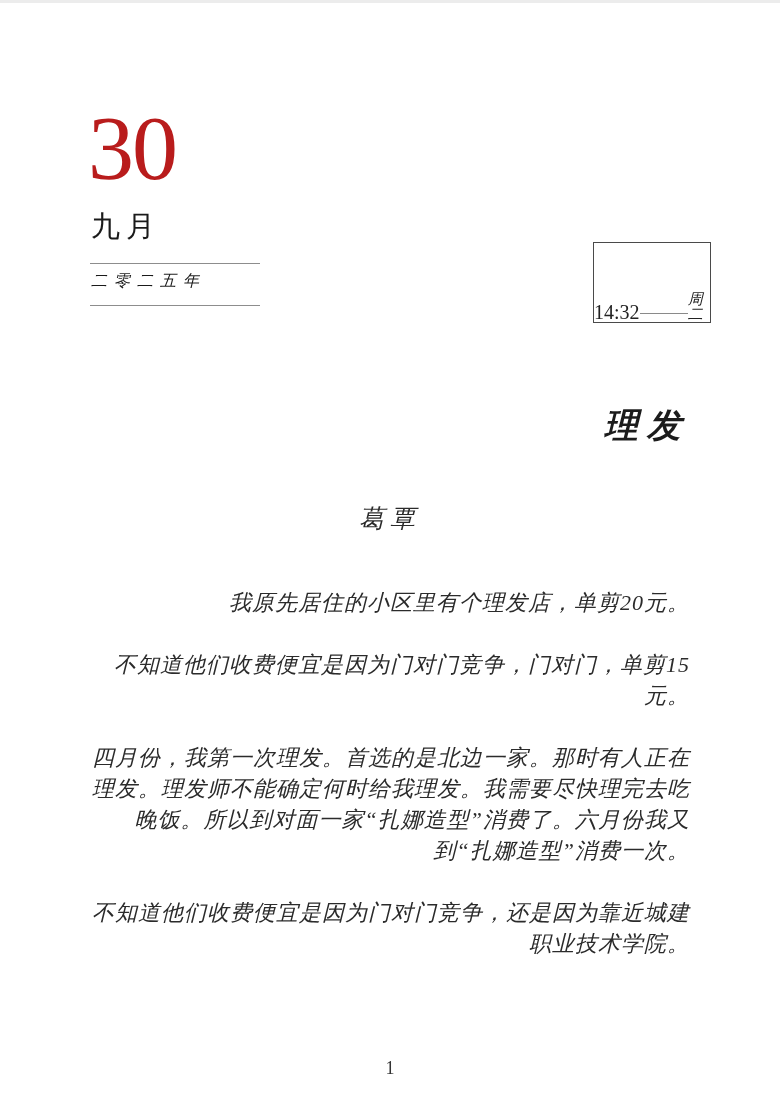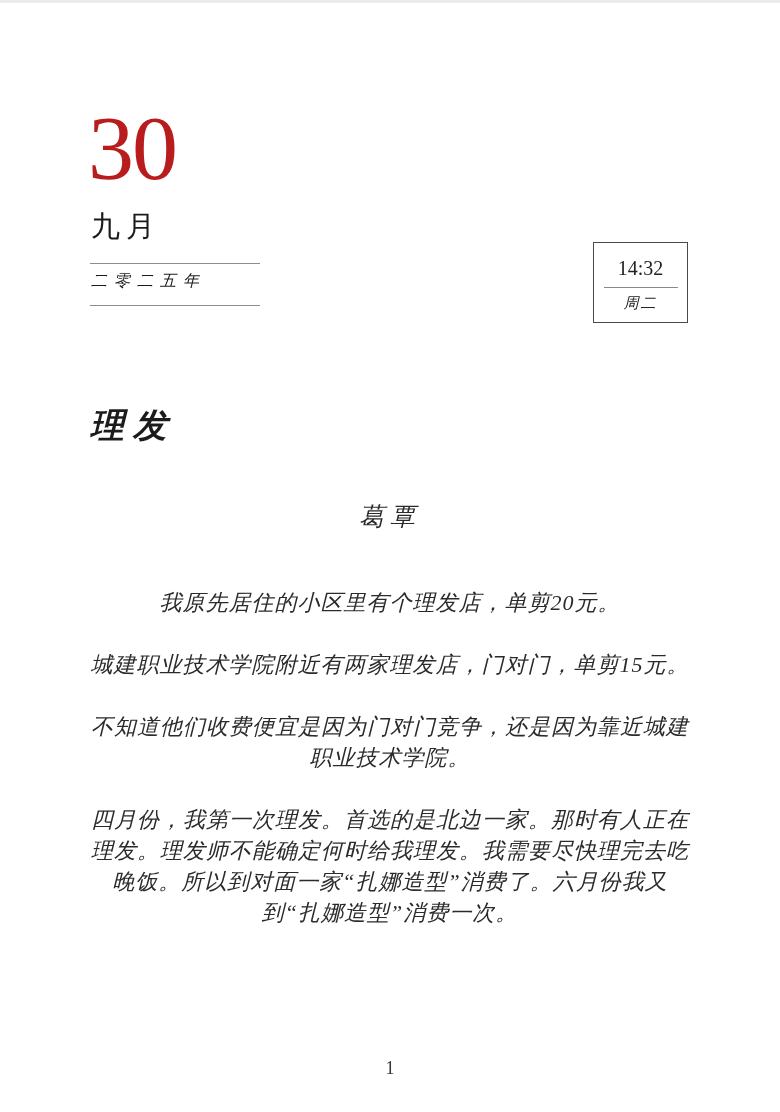--- a/index.html
+++ b/index.html
@@ -47,25 +47,25 @@
     left: 91px; top: 271px;
     font-size: 16px;
     font-style: italic;
     letter-spacing: 7px;
     color: #1a1a1a;
   }
   
   .datetime-box {
     position: absolute;
     left: 593px; top: 242px;
-    width: 95px; height: 81px;
+    width: 118px; height: 81px;
     border: 1px solid #4a4a4a;
     display: flex;
-    flex-direction: column;
-    align-items: center;
+    flex-direction: row;
+    align-items: flex-end;
     justify-content: center;
   }
   .time {
     font-size: 20px;
     color: #222;
     line-height: 1;
     padding-top: 3px;
   }
   .box-divider {
     width: 74px; height: 1px;
@@ -79,47 +79,46 @@
     line-height: 1;
     letter-spacing: 2px;
   }
   
   .article {
     position: absolute;
     left: 90px; top: 404px;
     width: 600px;
   }
   .title {
-    text-align: left;
+    text-align: right;
     font-size: 34px;
     font-weight: bold;
     font-style: italic;
     letter-spacing: 9px;
     line-height: 44px;
     color: #1c1c1c;
   }
   .author {
     text-align: center;
     font-size: 25px;
     font-style: italic;
     letter-spacing: 6px;
     line-height: 34px;
     margin-top: 54px;
     color: #2a2a2a;
-    font-family: Liberation Mono, monospace;
   }
   .paragraphs { margin-top: 51px; }
   .paragraphs p {
     font-size: 22px;
     line-height: 31px;
     font-style: italic;
     letter-spacing: 1px;
     margin-bottom: 31px;
     color: #2b2b2b;
-    text-align: center;
+    text-align: right;
   }
   
   .page-number {
     position: absolute;
     left: 0; top: 1058px;
     width: 780px;
     text-align: center;
     font-size: 18px;
     font-style: normal;
     color: #333;
@@ -141,19 +140,19 @@
   <div class="time">14:32</div>
   <div class="box-divider"></div>
   <div class="weekday">周二</div>
 </div>
 
 <div class="article">
   <div class="title">理发</div>
   <div class="author">葛覃</div>
   <div class="paragraphs">
     <p>我原先居住的小区里有个理发店，单剪20元。</p>
-    <p>城建职业技术学院附近有两家理发店，门对门，单剪15元。</p>
+    <p>不知道他们收费便宜是因为门对门竞争，门对门，单剪15元。</p>
+    <p>四月份，我第一次理发。首选的是北边一家。那时有人正在理发。理发师不能确定何时给我理发。我需要尽快理完去吃晚饭。所以到对面一家“扎娜造型”消费了。六月份我又到“扎娜造型”消费一次。</p>
     <p>不知道他们收费便宜是因为门对门竞争，还是因为靠近城建职业技术学院。</p>
-    <p>四月份，我第一次理发。首选的是北边一家。那时有人正在理发。理发师不能确定何时给我理发。我需要尽快理完去吃晚饭。所以到对面一家“扎娜造型”消费了。六月份我又到“扎娜造型”消费一次。</p>
   </div>
 </div>
 
 <div class="page-number">1</div>
 
 </body></html>

